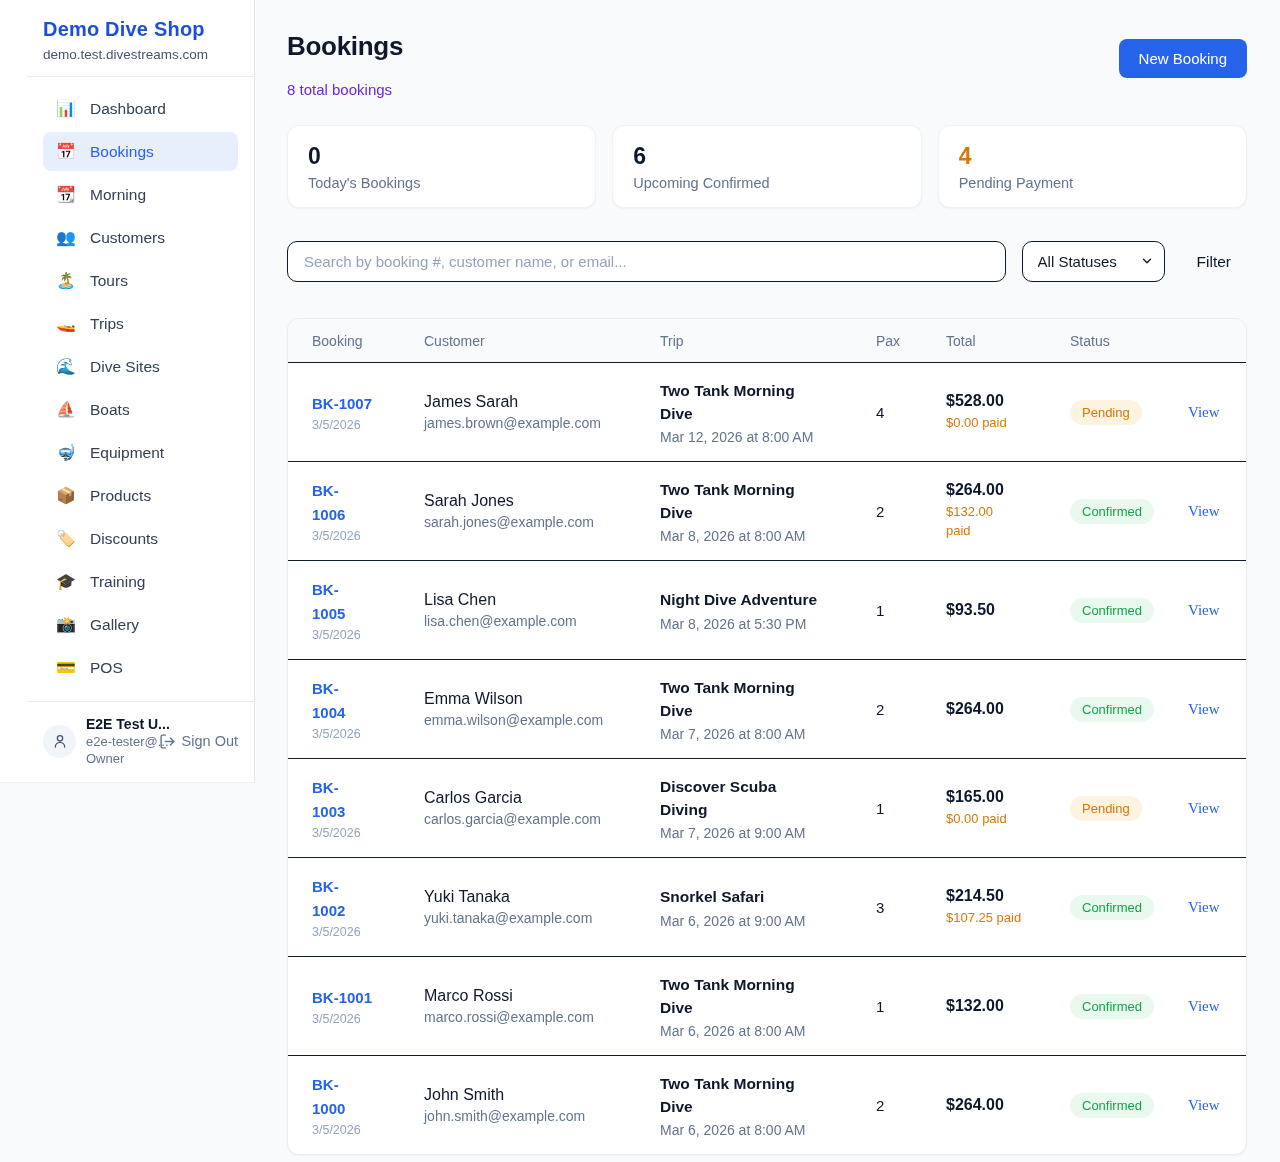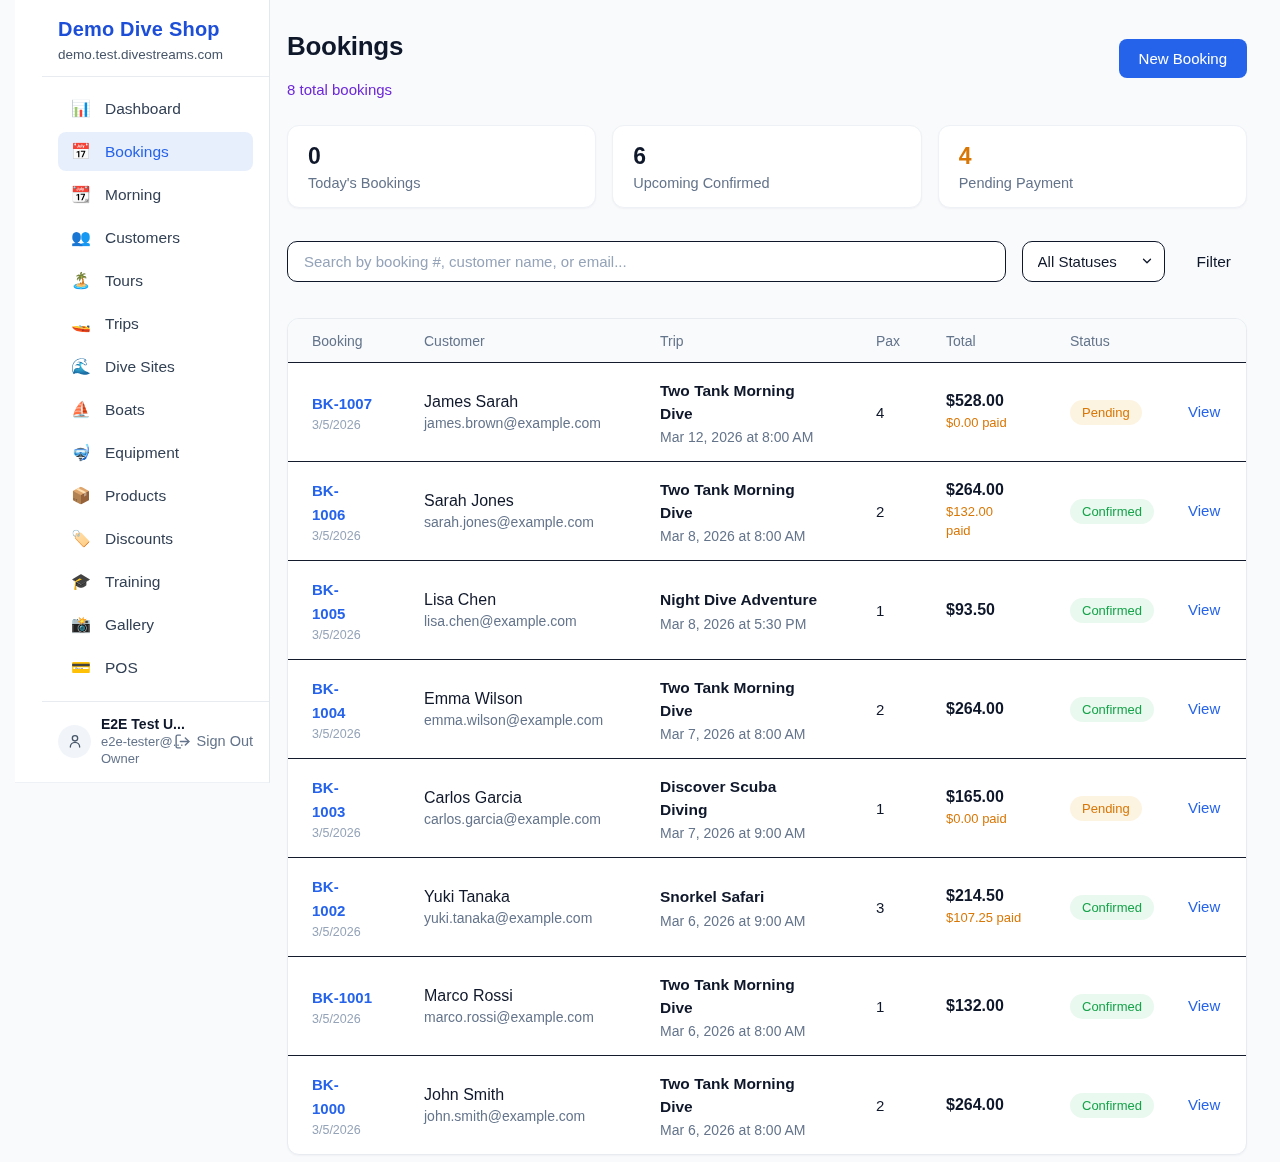--- a/index.html
+++ b/index.html
@@ -6,21 +6,21 @@
   html,body { width:1280px; height:1162px; }
   body {
     font-family: "Liberation Sans", sans-serif;
     background: #f8fafc;
     color: #0f172a;
     position: relative;
     overflow: hidden;
   }
   
   .sidebar {
-    position: absolute; left:15px; top:0; width:255px;
+    position: absolute; left:0; top:0; width:255px;
     background:#ffffff;
     border-right:1px solid #e2e8f0;
     border-bottom:1px solid #eef1f5;
     padding-left:27px;
   }
   .brand { padding:18px 16px 14px 16px; border-bottom:1px solid #e8ecf1; }
   .brand-name { font-size:20px; font-weight:800; color:#1d4ed8; letter-spacing:.2px; }
   .brand-domain { font-size:13.5px; color:#475569; margin-top:6px; }
   .nav { padding:12px 16px 10px 16px; }
   .nav-item {
@@ -108,21 +108,21 @@
   .trip-when { font-size:14px; color:#64748b; margin-top:4px; }
   .pax { font-size:15px; color:#0f172a; }
   .total { font-size:16px; font-weight:700; color:#0f172a; }
   .paid { font-size:13px; color:#d97706; margin-top:4px; white-space:pre-line; line-height:1.45; }
   .paid:empty { display:none; }
   .badge {
     display:inline-block; font-size:13px; padding:5px 12px; border-radius:999px;
   }
   .badge.b-pending { background:#fdf3e1; color:#d97706; }
   .badge.b-confirmed { background:#e9f9ef; color:#16a34a; }
-  .view { font-size:15px; color:#2563eb; text-decoration:none; cursor:pointer; font-weight:500; }
+  .view { font-size:15px; color:#2563eb; text-decoration:none; cursor:pointer; font-weight:500;font-family:Liberation Serif, serif; }
   .c-view { text-align:left; padding-right:0; }
   svg { display:block; }
 </style>
 </head>
 <body>
 
 <aside class="sidebar">
   <div class="brand">
     <div class="brand-name">Demo Dive Shop</div>
     <div class="brand-domain">demo.test.divestreams.com</div>

